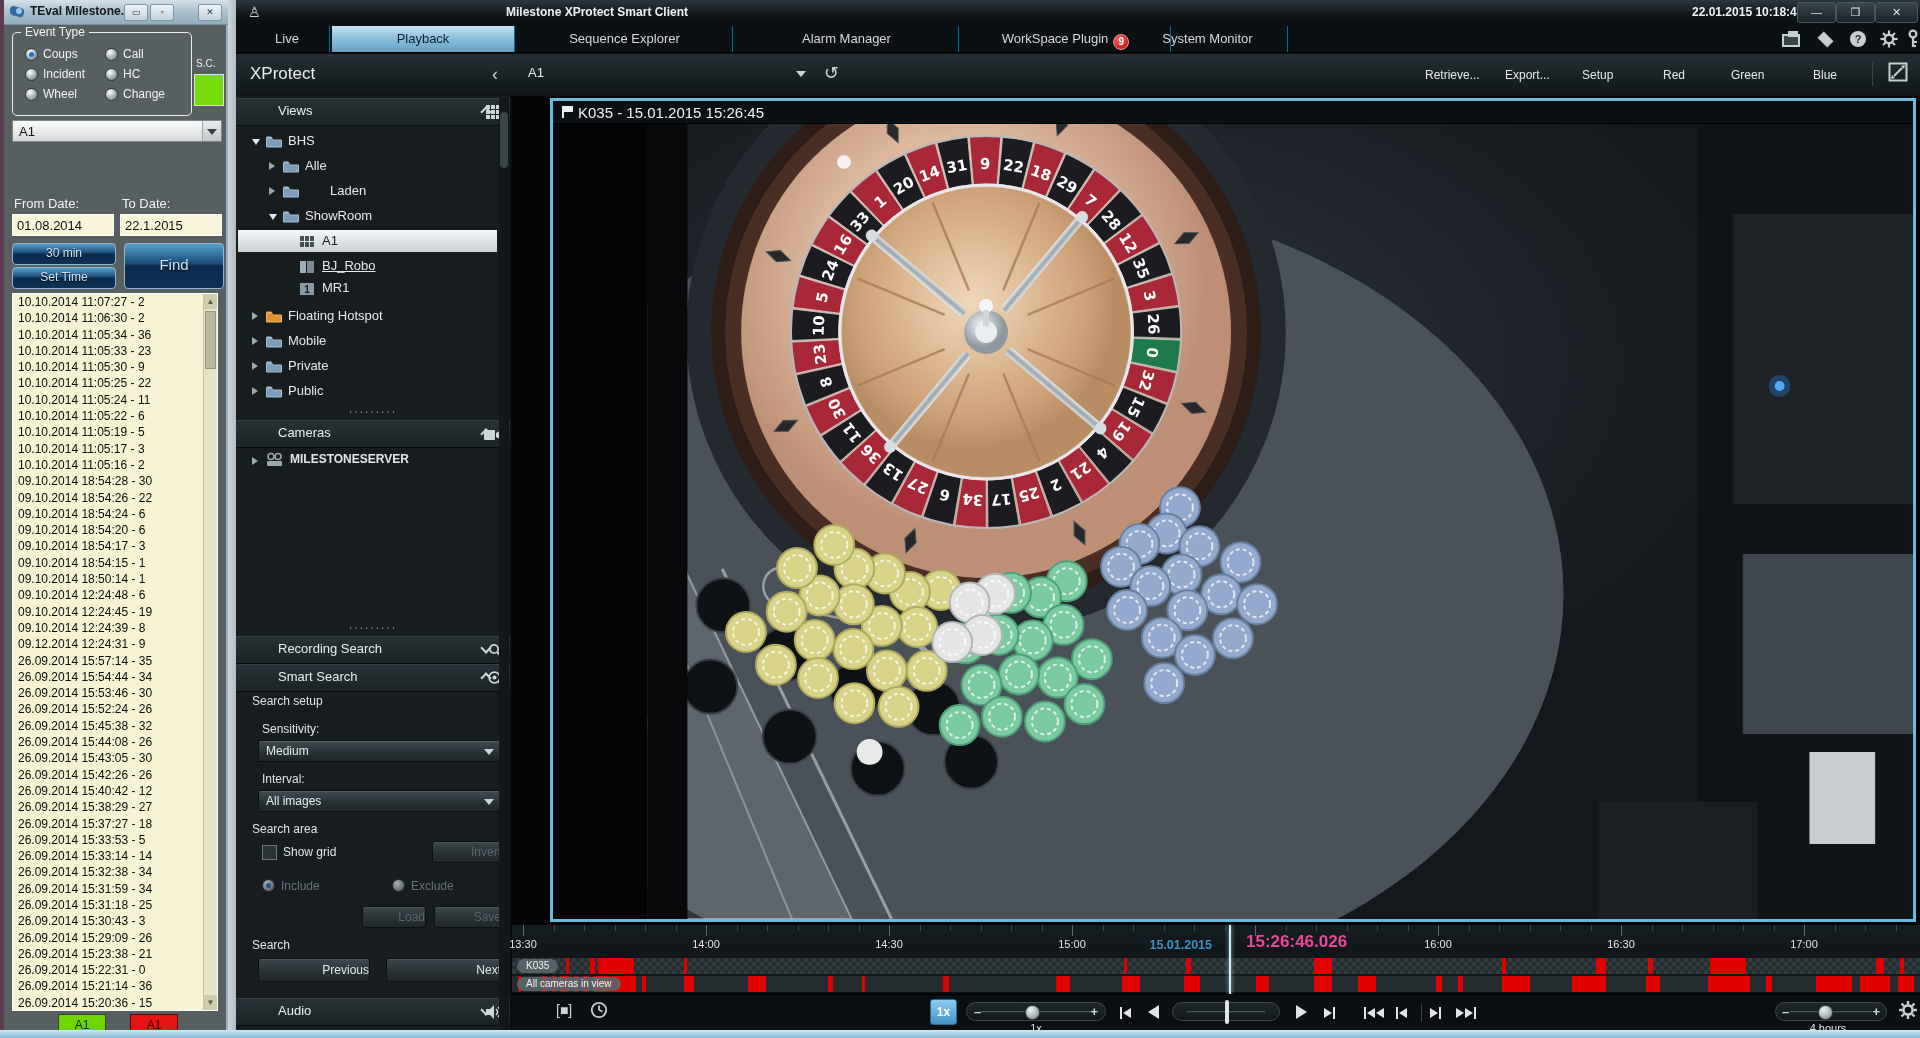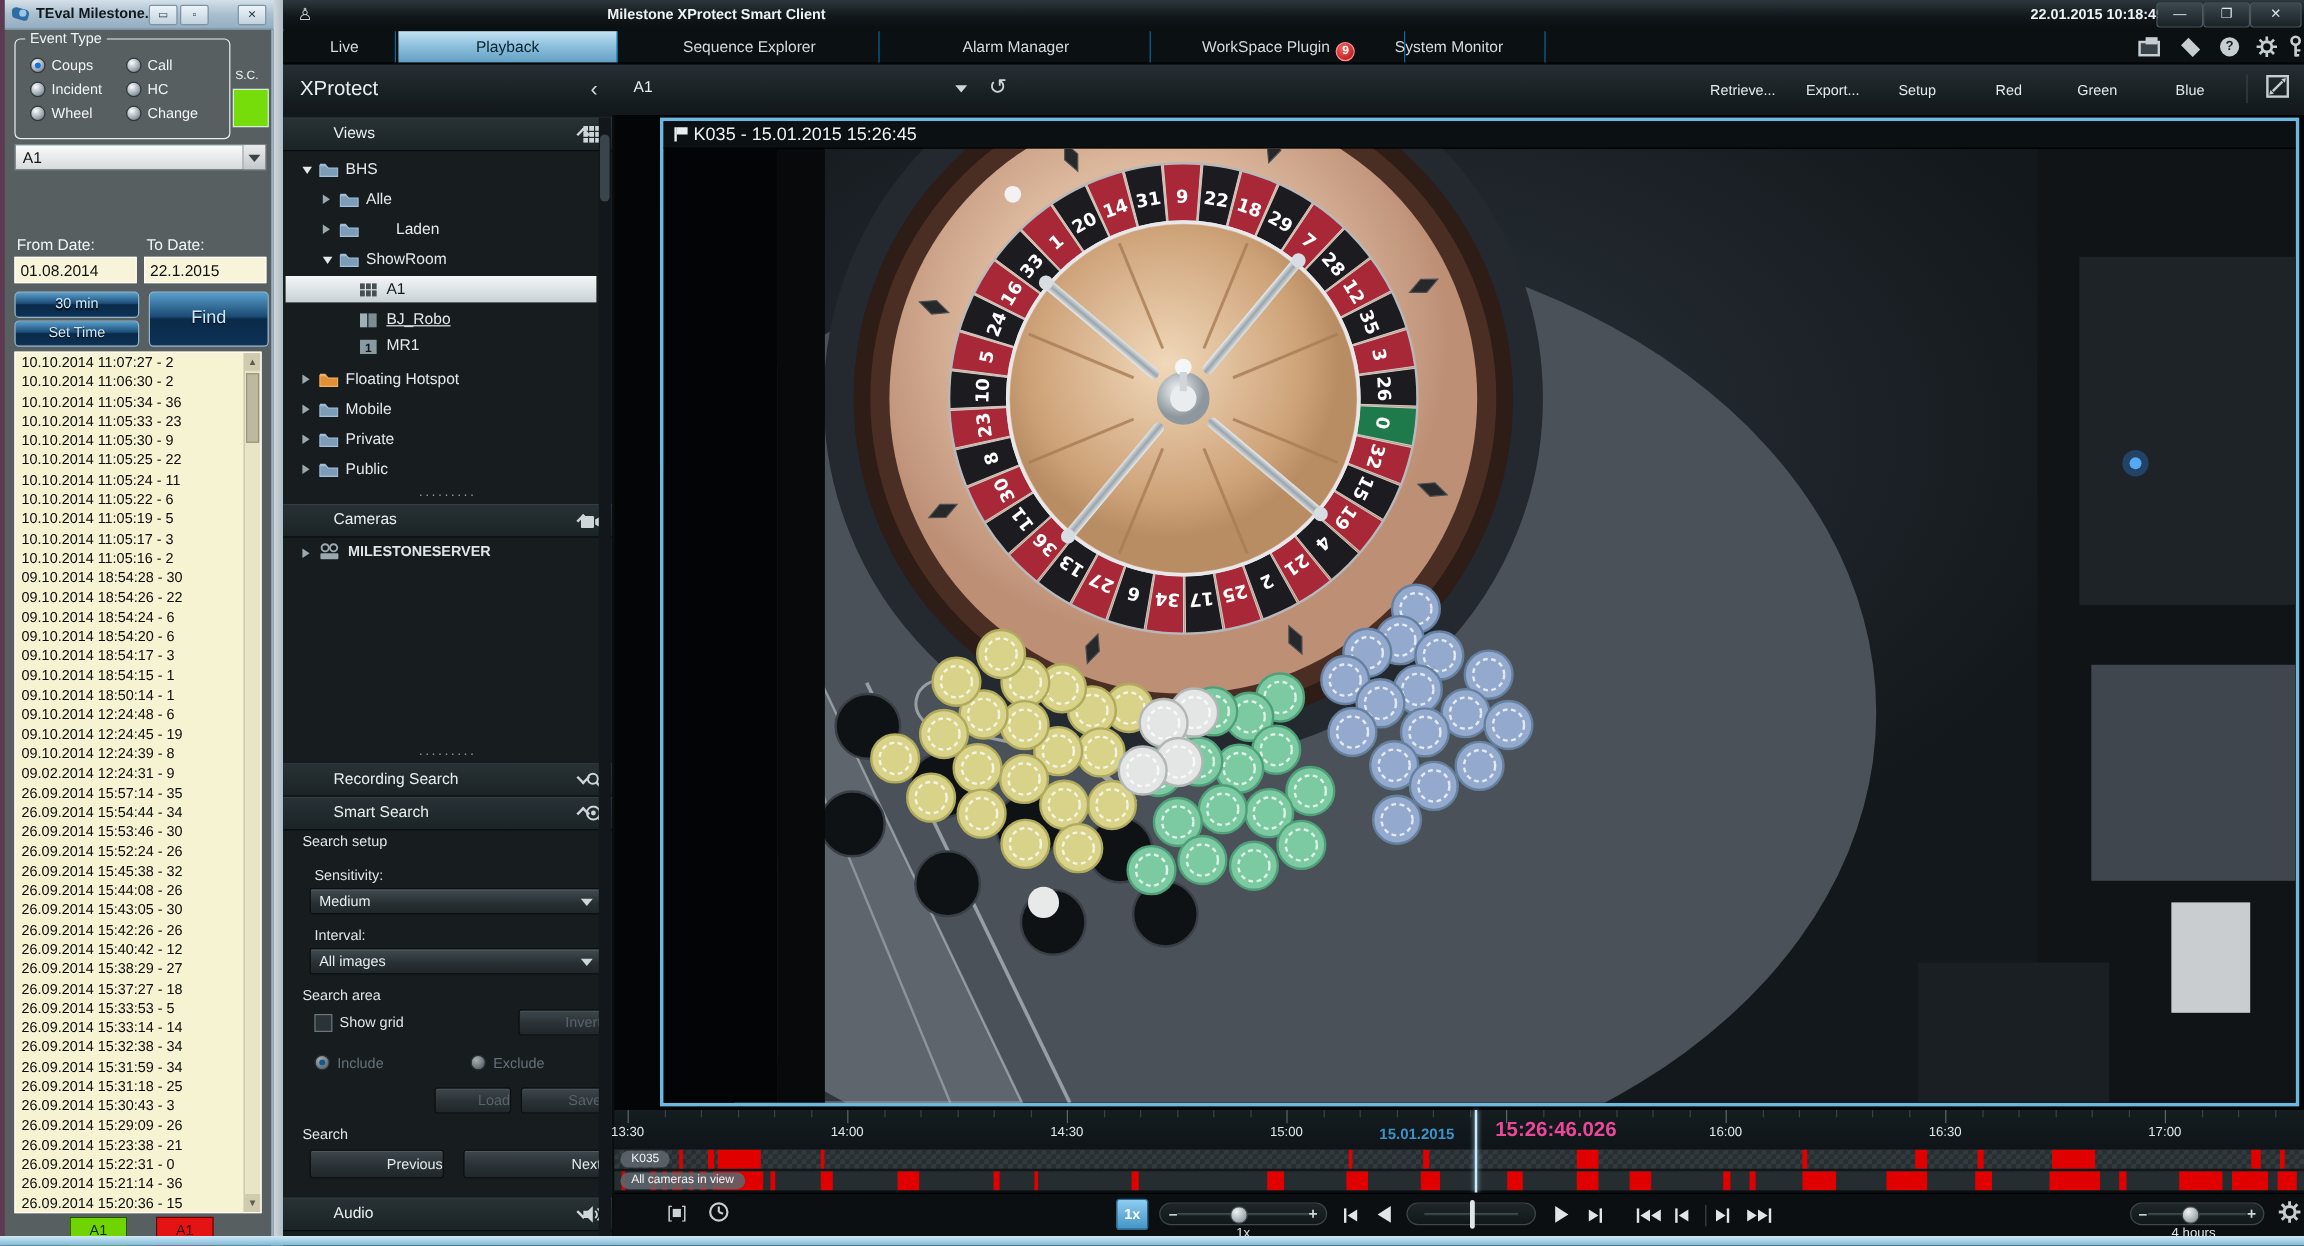--- a/index.html
+++ b/index.html
@@ -217,21 +217,21 @@
           <div class="ev-row">09.10.2014 18:54:28 - 30</div>
           <div class="ev-row">09.10.2014 18:54:26 - 22</div>
           <div class="ev-row">09.10.2014 18:54:24 - 6</div>
           <div class="ev-row">09.10.2014 18:54:20 - 6</div>
           <div class="ev-row">09.10.2014 18:54:17 - 3</div>
           <div class="ev-row">09.10.2014 18:54:15 - 1</div>
           <div class="ev-row">09.10.2014 18:50:14 - 1</div>
           <div class="ev-row">09.10.2014 12:24:48 - 6</div>
           <div class="ev-row">09.10.2014 12:24:45 - 19</div>
           <div class="ev-row">09.10.2014 12:24:39 - 8</div>
-          <div class="ev-row">09.02.2014 12:24:31 - 9</div>
+          <div class="ev-row">09.12.2014 12:24:31 - 9</div>
           <div class="ev-row">26.09.2014 15:57:14 - 35</div>
           <div class="ev-row">26.09.2014 15:54:44 - 34</div>
           <div class="ev-row">26.09.2014 15:53:46 - 30</div>
           <div class="ev-row">26.09.2014 15:52:24 - 26</div>
           <div class="ev-row">26.09.2014 15:45:38 - 32</div>
           <div class="ev-row">26.09.2014 15:44:08 - 26</div>
           <div class="ev-row">26.09.2014 15:43:05 - 30</div>
           <div class="ev-row">26.09.2014 15:42:26 - 26</div>
           <div class="ev-row">26.09.2014 15:40:42 - 12</div>
           <div class="ev-row">26.09.2014 15:38:29 - 27</div>

